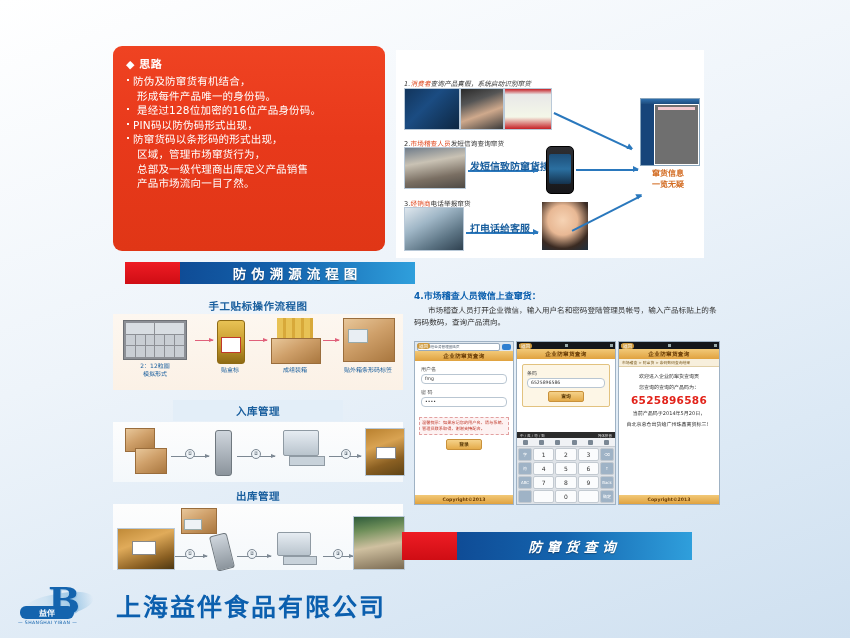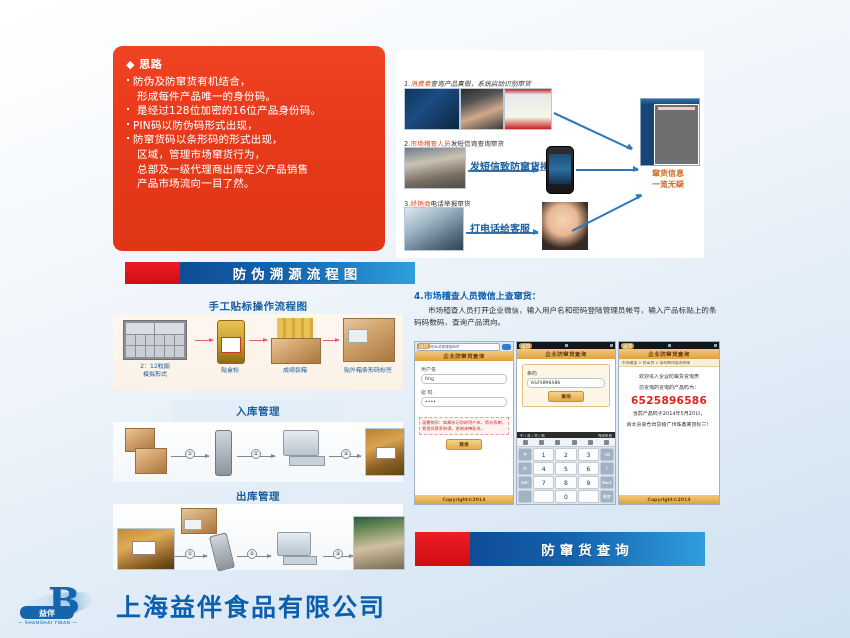--- a/index.html
+++ b/index.html
@@ -111,21 +111,21 @@
   .kbdtools i{width:5px;height:5px;background:#7a8794;border-radius:1px;display:block;}
   .keys{display:grid;grid-template-columns:14px 1fr 1fr 1fr 14px;gap:1px;padding:1px;}
   .key{background:#fbfcfd;border:1px solid #c3cad1;border-radius:2px;height:11px;font-size:6px;color:#333;text-align:center;line-height:11px;}
   .key.fn{background:#9fb3c6;color:#fff;font-size:4px;}
   .resbox{padding:6px 4px;text-align:center;}
   .resbox p{margin:0 0 3px 0;font-size:5px;color:#333;line-height:7.5px;}
   .resnum{font-size:10.5px;color:#e2231a;font-weight:bold;letter-spacing:.3px;margin:3px 0 4px;}
   .crumbs{height:7px;background:#f7efdc;border-bottom:1px solid #e0cfa6;font-size:3.8px;color:#7a5a1e;line-height:7px;padding-left:3px;}
 
   
-  #banner{position:absolute;left:403px;top:532px;width:290px;height:34px;}
+  #banner{position:absolute;left:390px;top:532px;width:290px;height:28px;font-style:italic;}
 
   
   #footer{position:absolute;left:18px;top:578px;width:430px;height:54px;display:flex;align-items:center;gap:12px;}
   #logo{width:86px;height:50px;position:relative;}
   #logo .swoosh{position:absolute;left:4px;top:14px;width:72px;height:22px;
      border-radius:50%/60%;background:linear-gradient(90deg,rgba(255,255,255,0) 0%,#cfe3f2 35%,#9ec8e6 70%,rgba(255,255,255,0) 100%);
      transform:rotate(-11deg);}
   #logo .bglyph{position:absolute;left:30px;top:2px;font-size:38px;font-weight:bold;color:#1464ae;
      font-family:"DejaVu Serif","Liberation Serif",serif;line-height:38px;text-shadow:1px 1px 0 #9cc4e4;}
   #logo .badge{position:absolute;left:2px;top:26px;background:#1464ae;color:#fff;font-size:8px;

